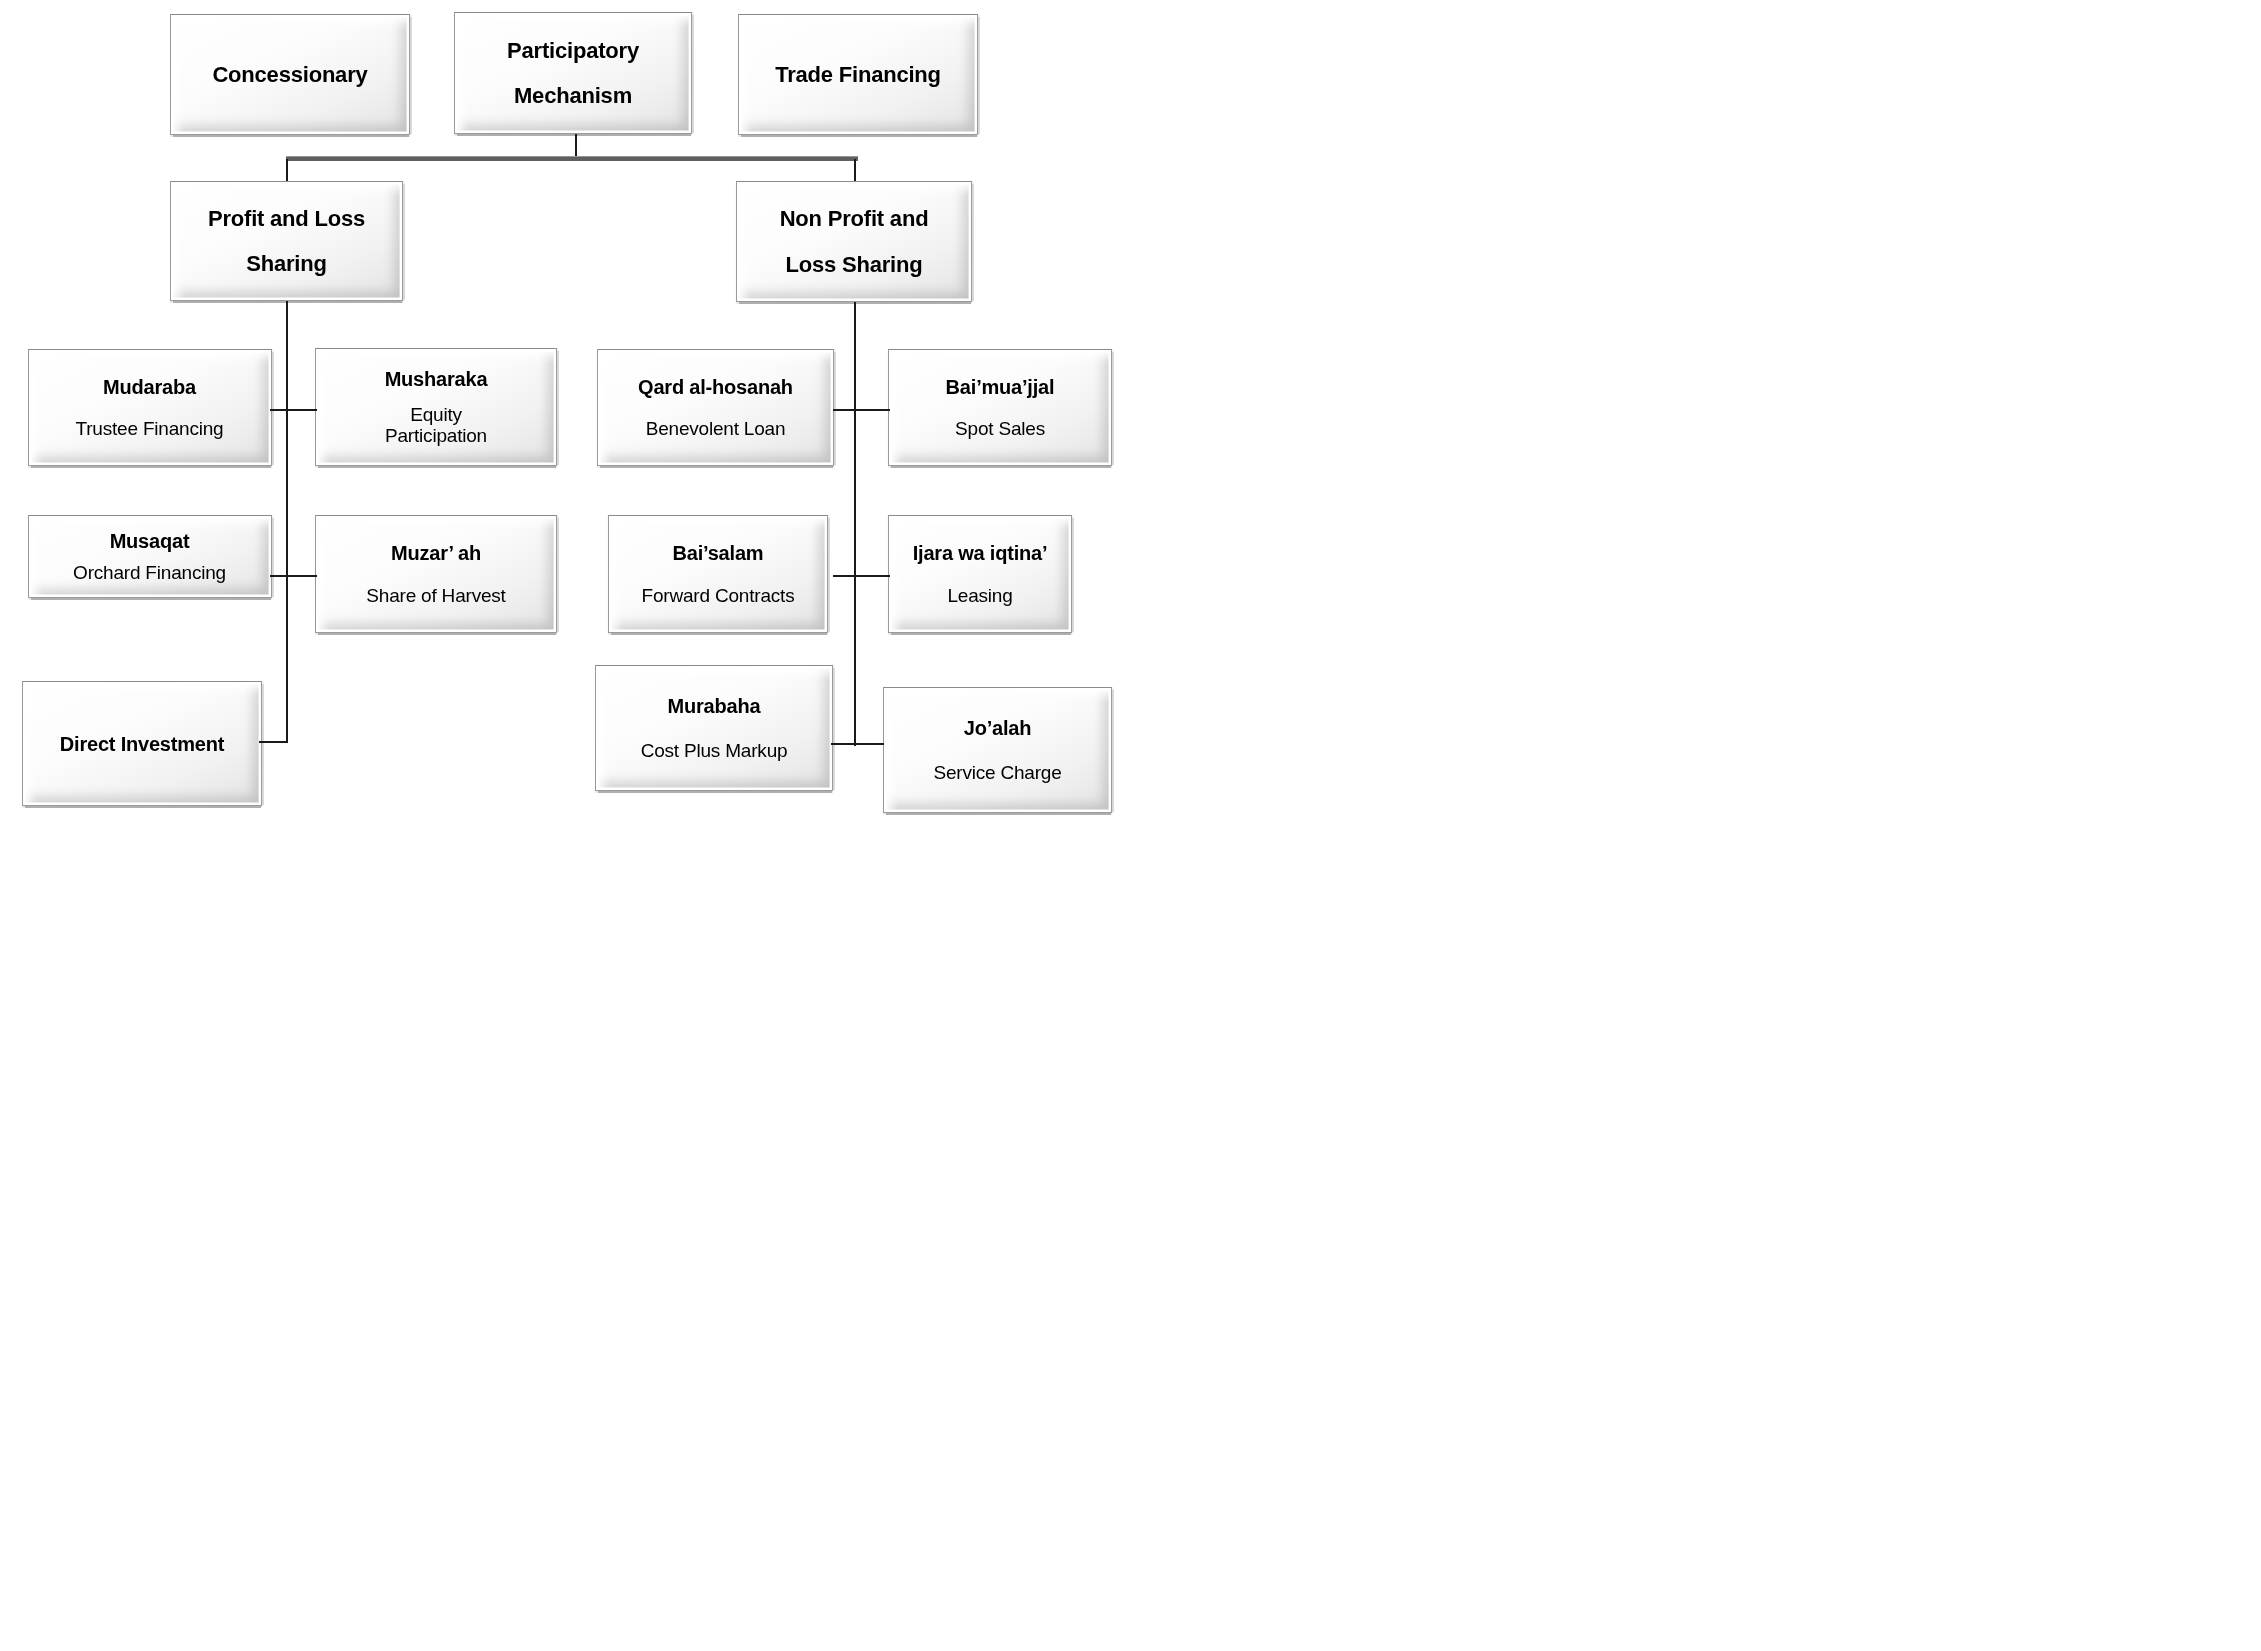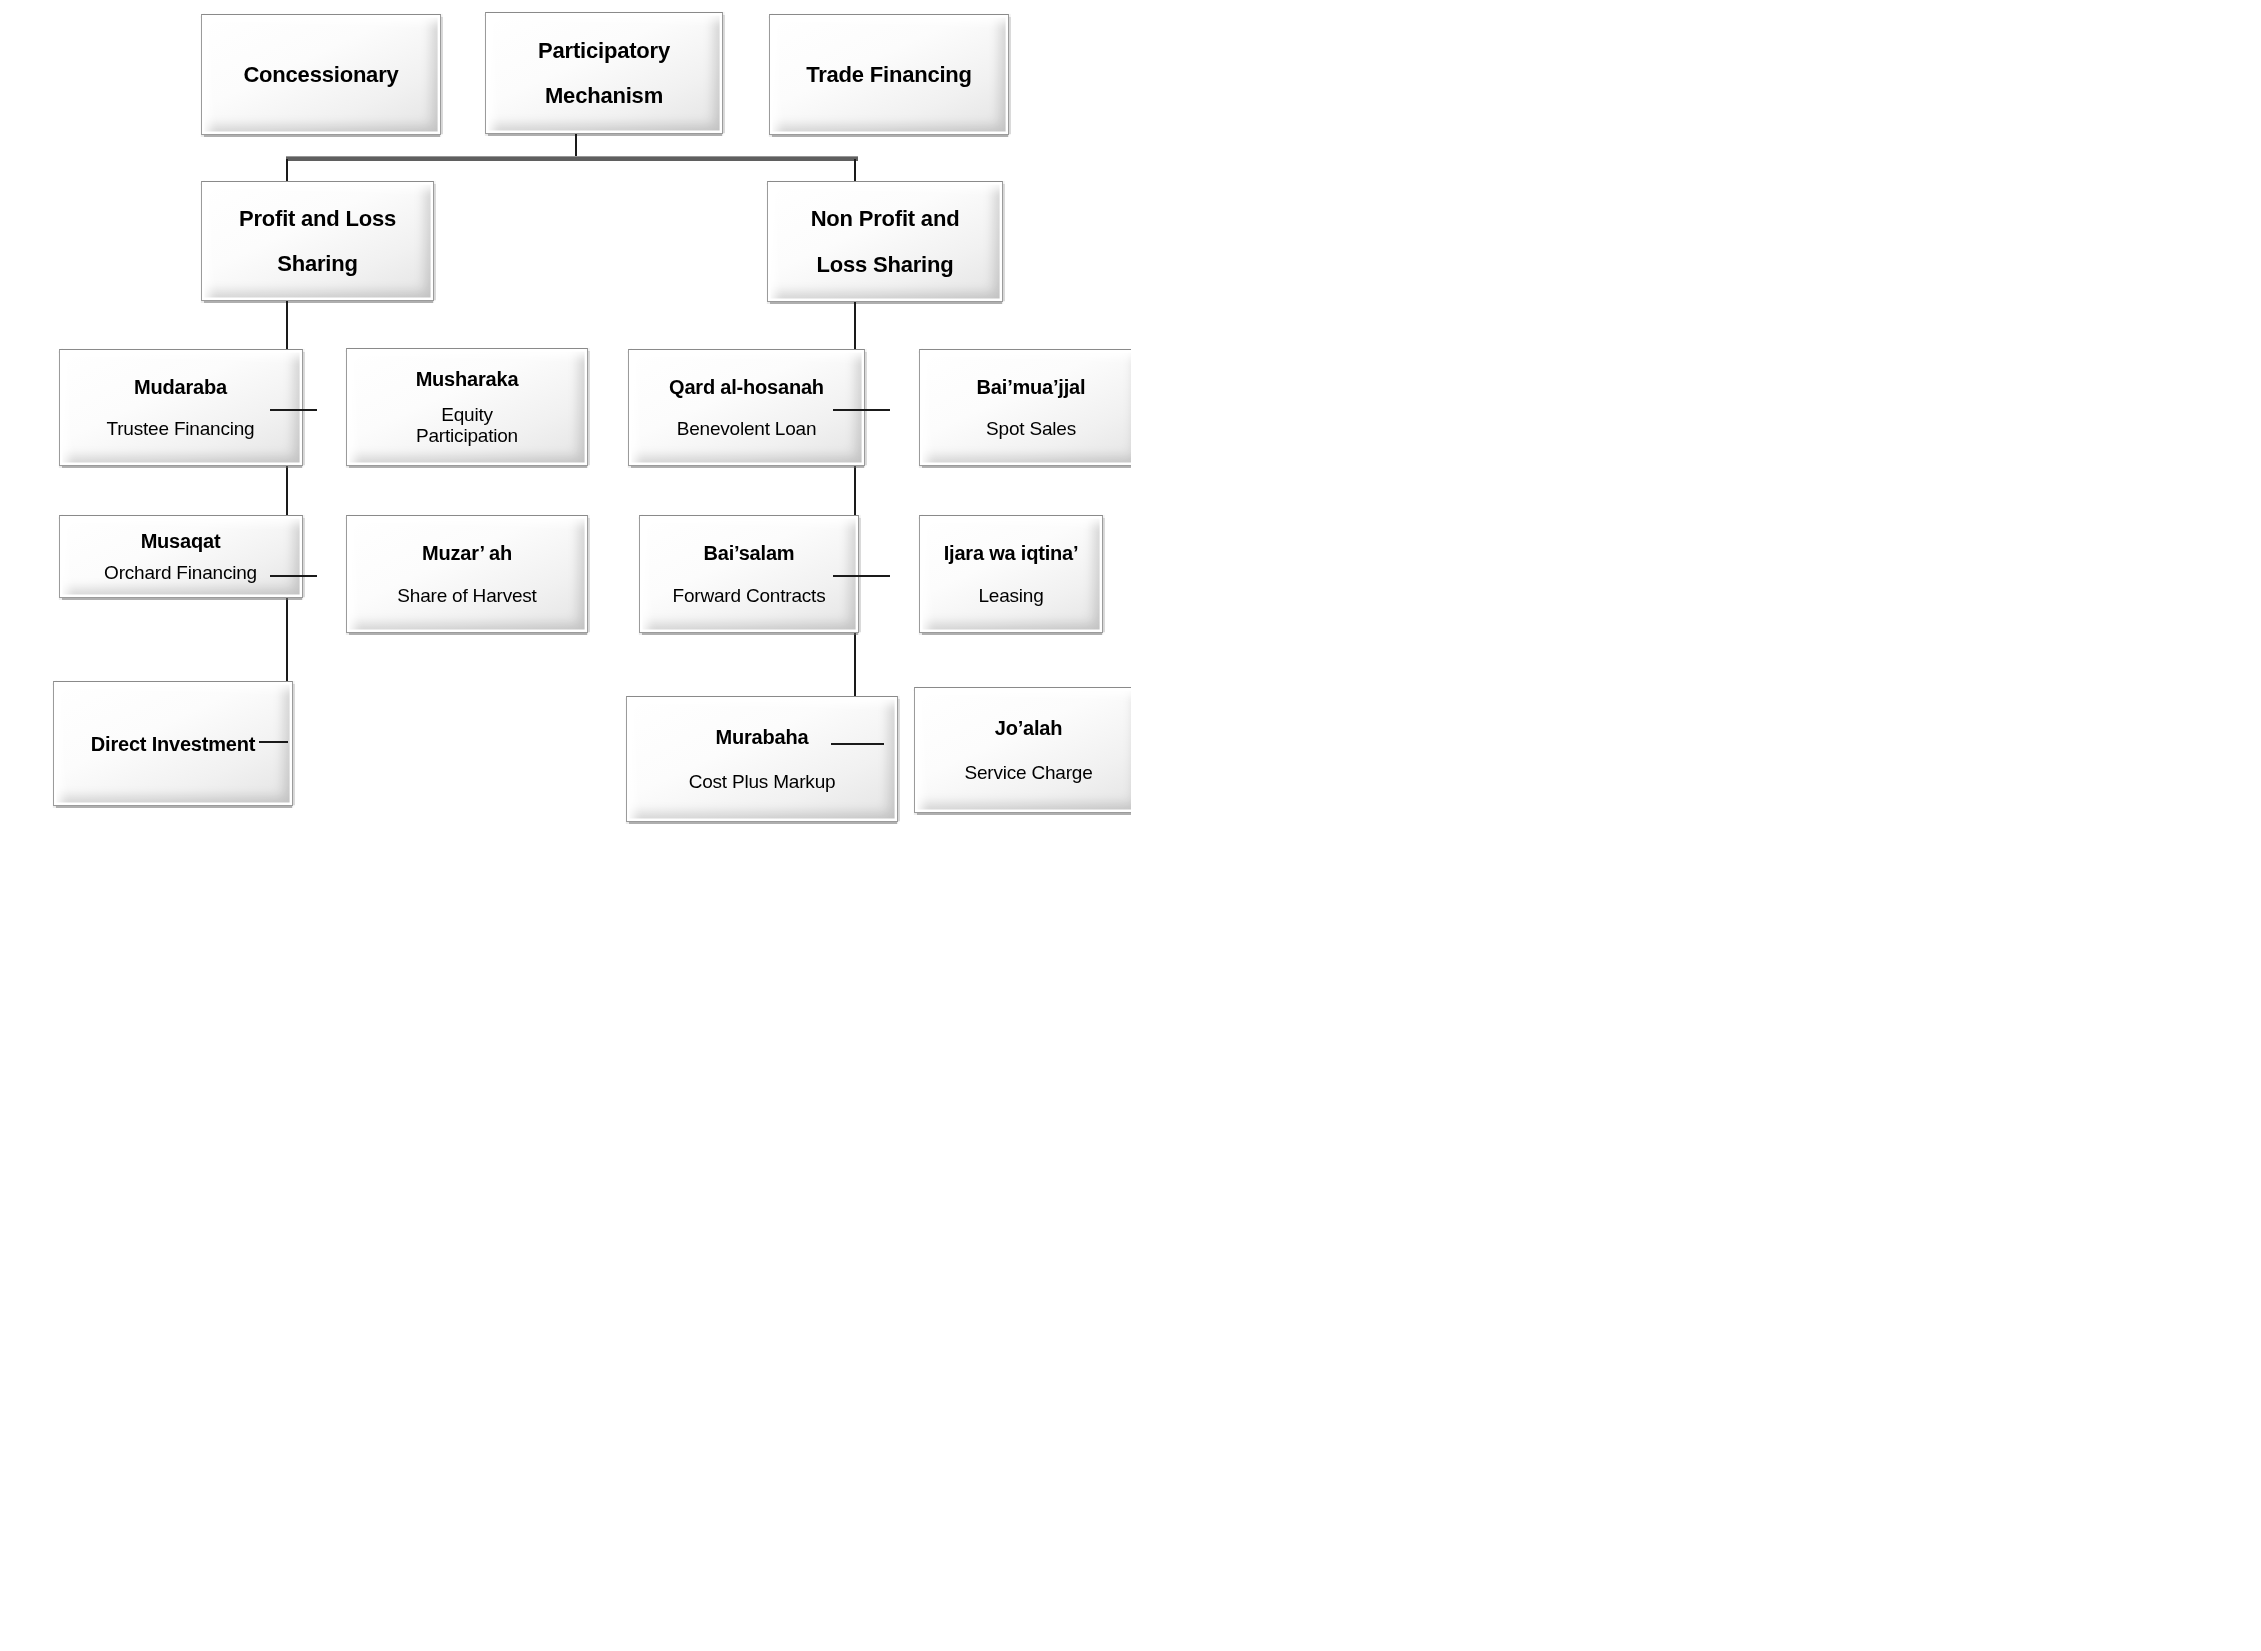--- a/index.html
+++ b/index.html
@@ -27,21 +27,20 @@
       inset 7.3px 7.3px 9.7px rgba(255,255,255,0.95),
       inset -8px -8px 11.3px rgba(0,0,0,0.15),
       0 1.6px 0.8px rgba(110,110,110,0.55),
       1.6px 0 0.8px rgba(150,150,150,0.35);
     display: flex;
     flex-direction: column;
     align-items: center;
     justify-content: space-evenly;
     text-align: center;
     padding: 4.9px 6.5px;
-    margin-left: 31px;
   }
   .node .title {
     font-weight: 700;
     white-space: pre-line;
     letter-spacing: -0.2px;
   }
   .node .subtitle {
     font-weight: 400;
     white-space: pre-line;
     letter-spacing: -0.2px;
@@ -140,21 +139,21 @@
   <div class="node child" style="left:608px; top:515px; width:220px; height:118px">
     <div class="title">Bai’salam</div>
     <div class="subtitle">Forward Contracts</div>
   </div>
   <div class="node child" style="left:888px; top:515px; width:184px; height:118px">
     <div class="title">Ijara wa iqtina’</div>
     <div class="subtitle">Leasing</div>
   </div>
   <div class="line" style="left:833px; top:575px; width:57px; height:2.4px"></div>
 
-  <div class="node child" style="left:595px; top:696px; width:272px; height:126px">
+  <div class="node child" style="left:595px; top:665px; width:238px; height:126px">
     <div class="title">Murabaha</div>
     <div class="subtitle">Cost Plus Markup</div>
   </div>
   <div class="node child" style="left:883px; top:687px; width:229px; height:126px">
     <div class="title">Jo’alah</div>
     <div class="subtitle">Service Charge</div>
   </div>
   <div class="line" style="left:831px; top:743px; width:53px; height:2.4px"></div>
 
 </div>

